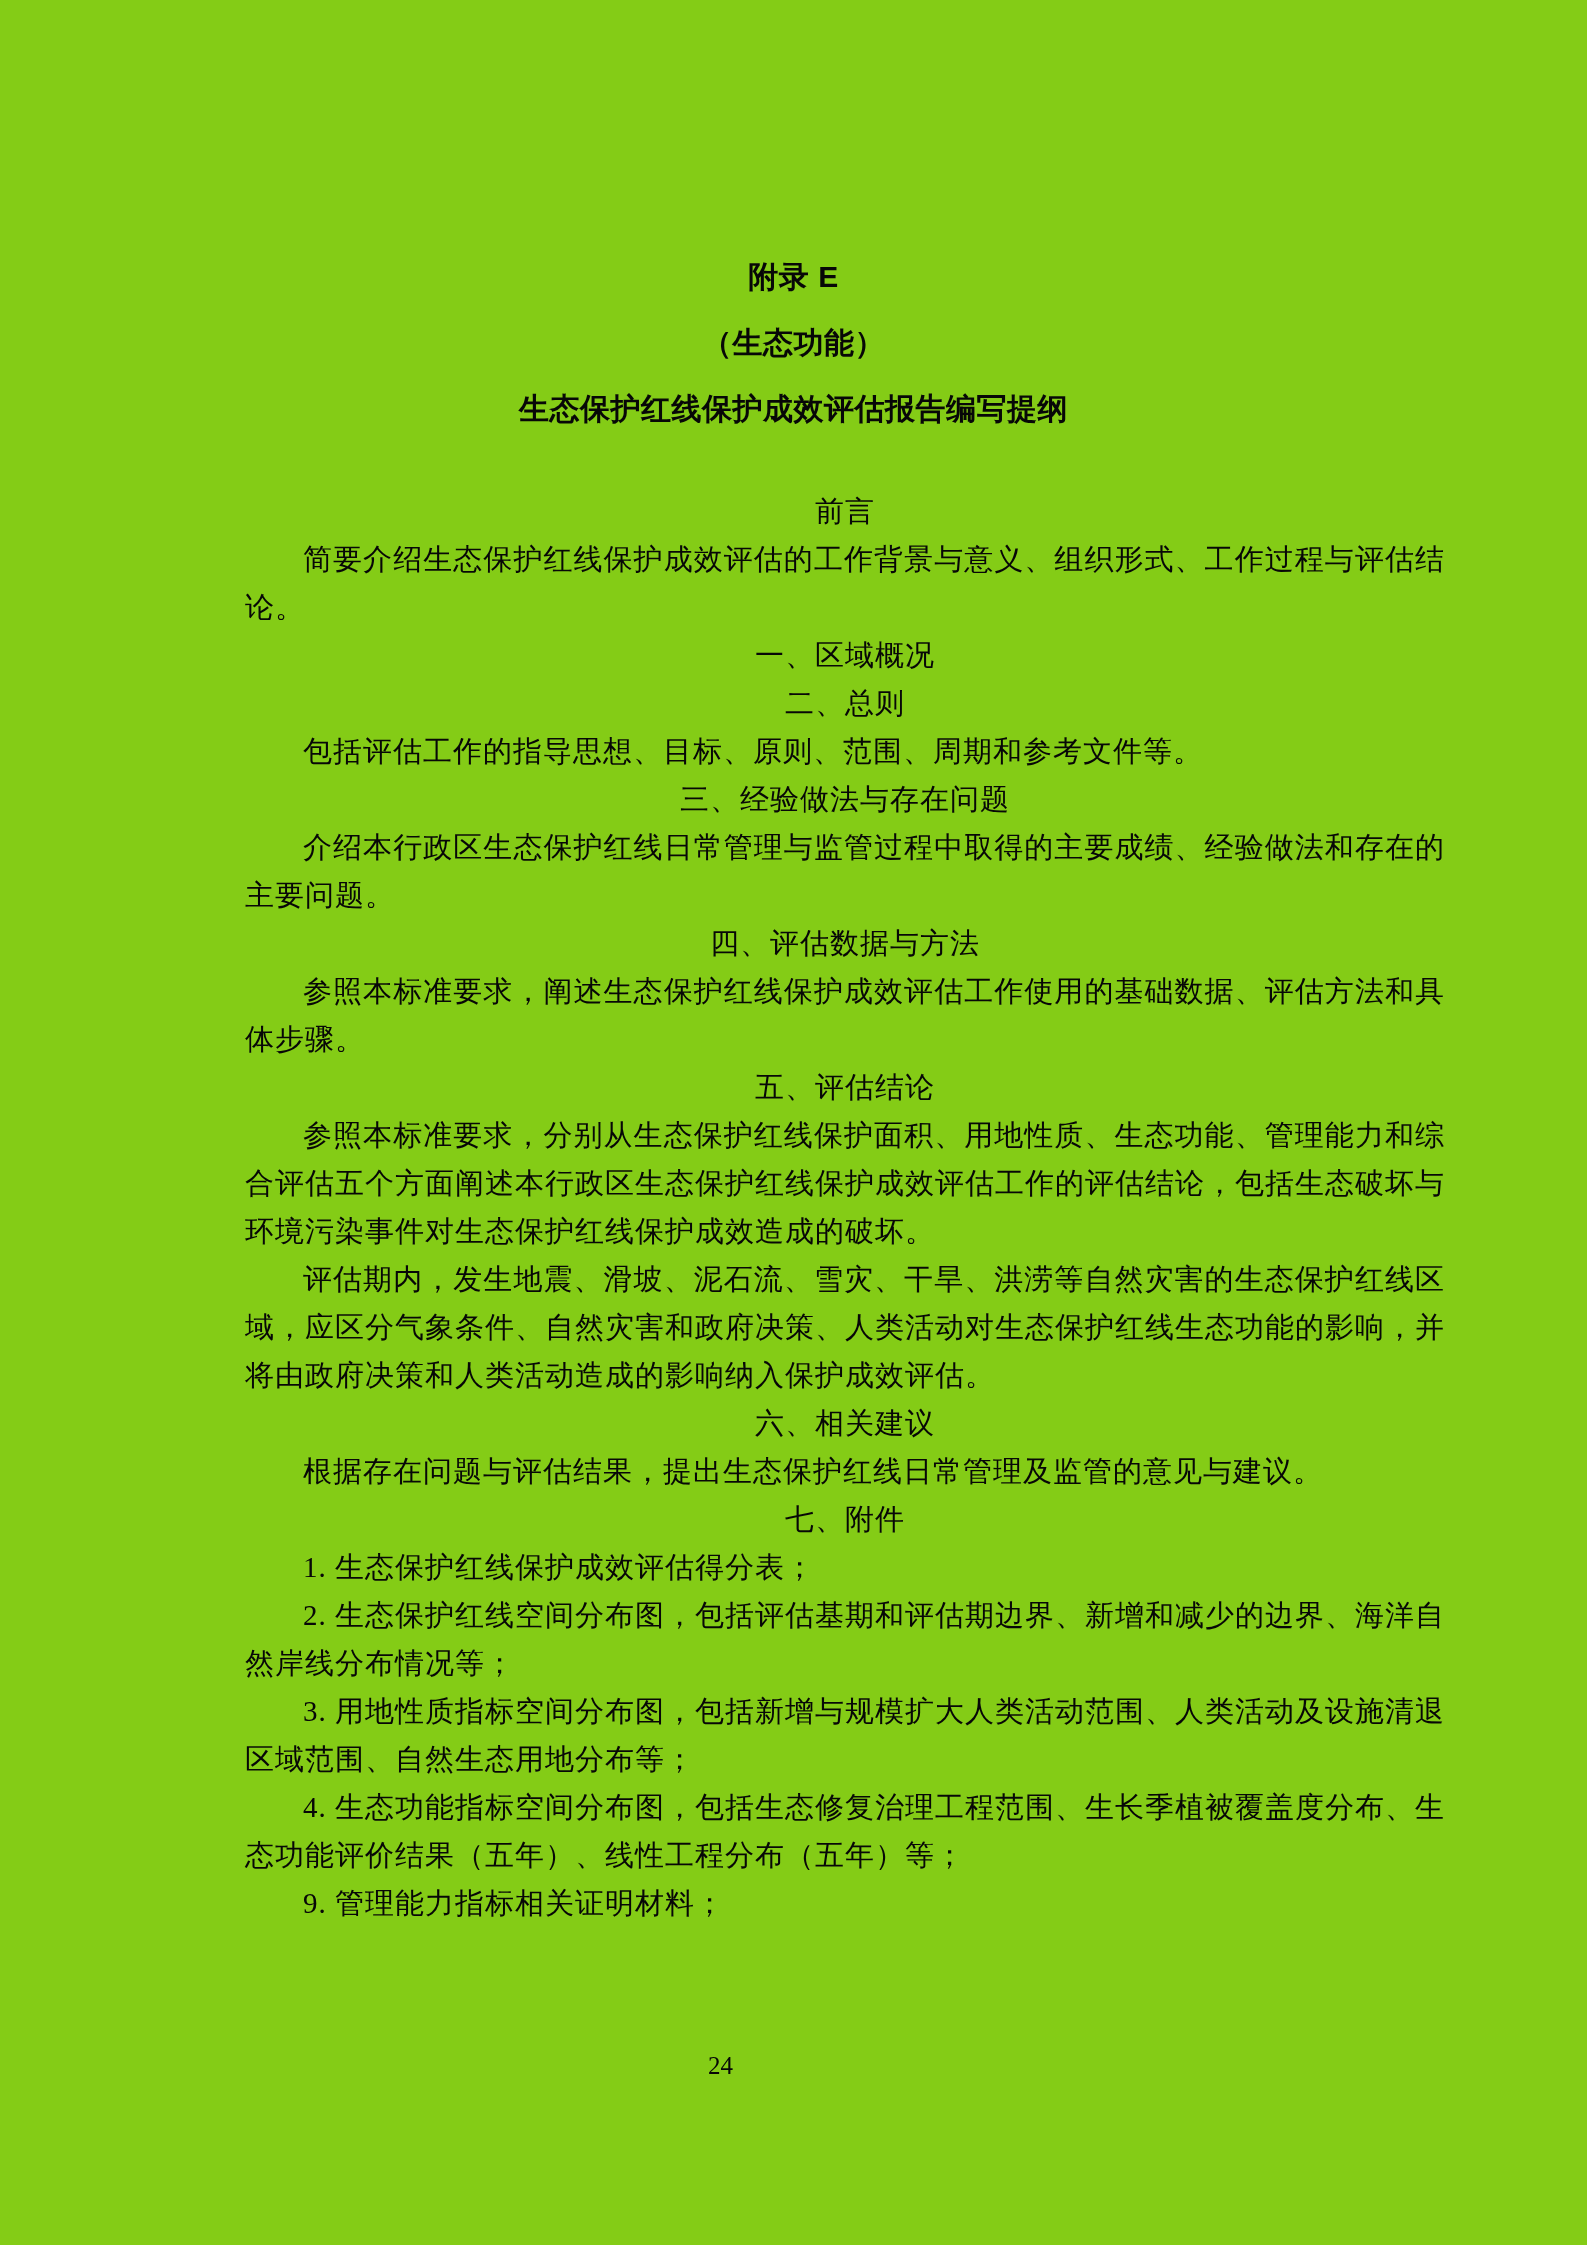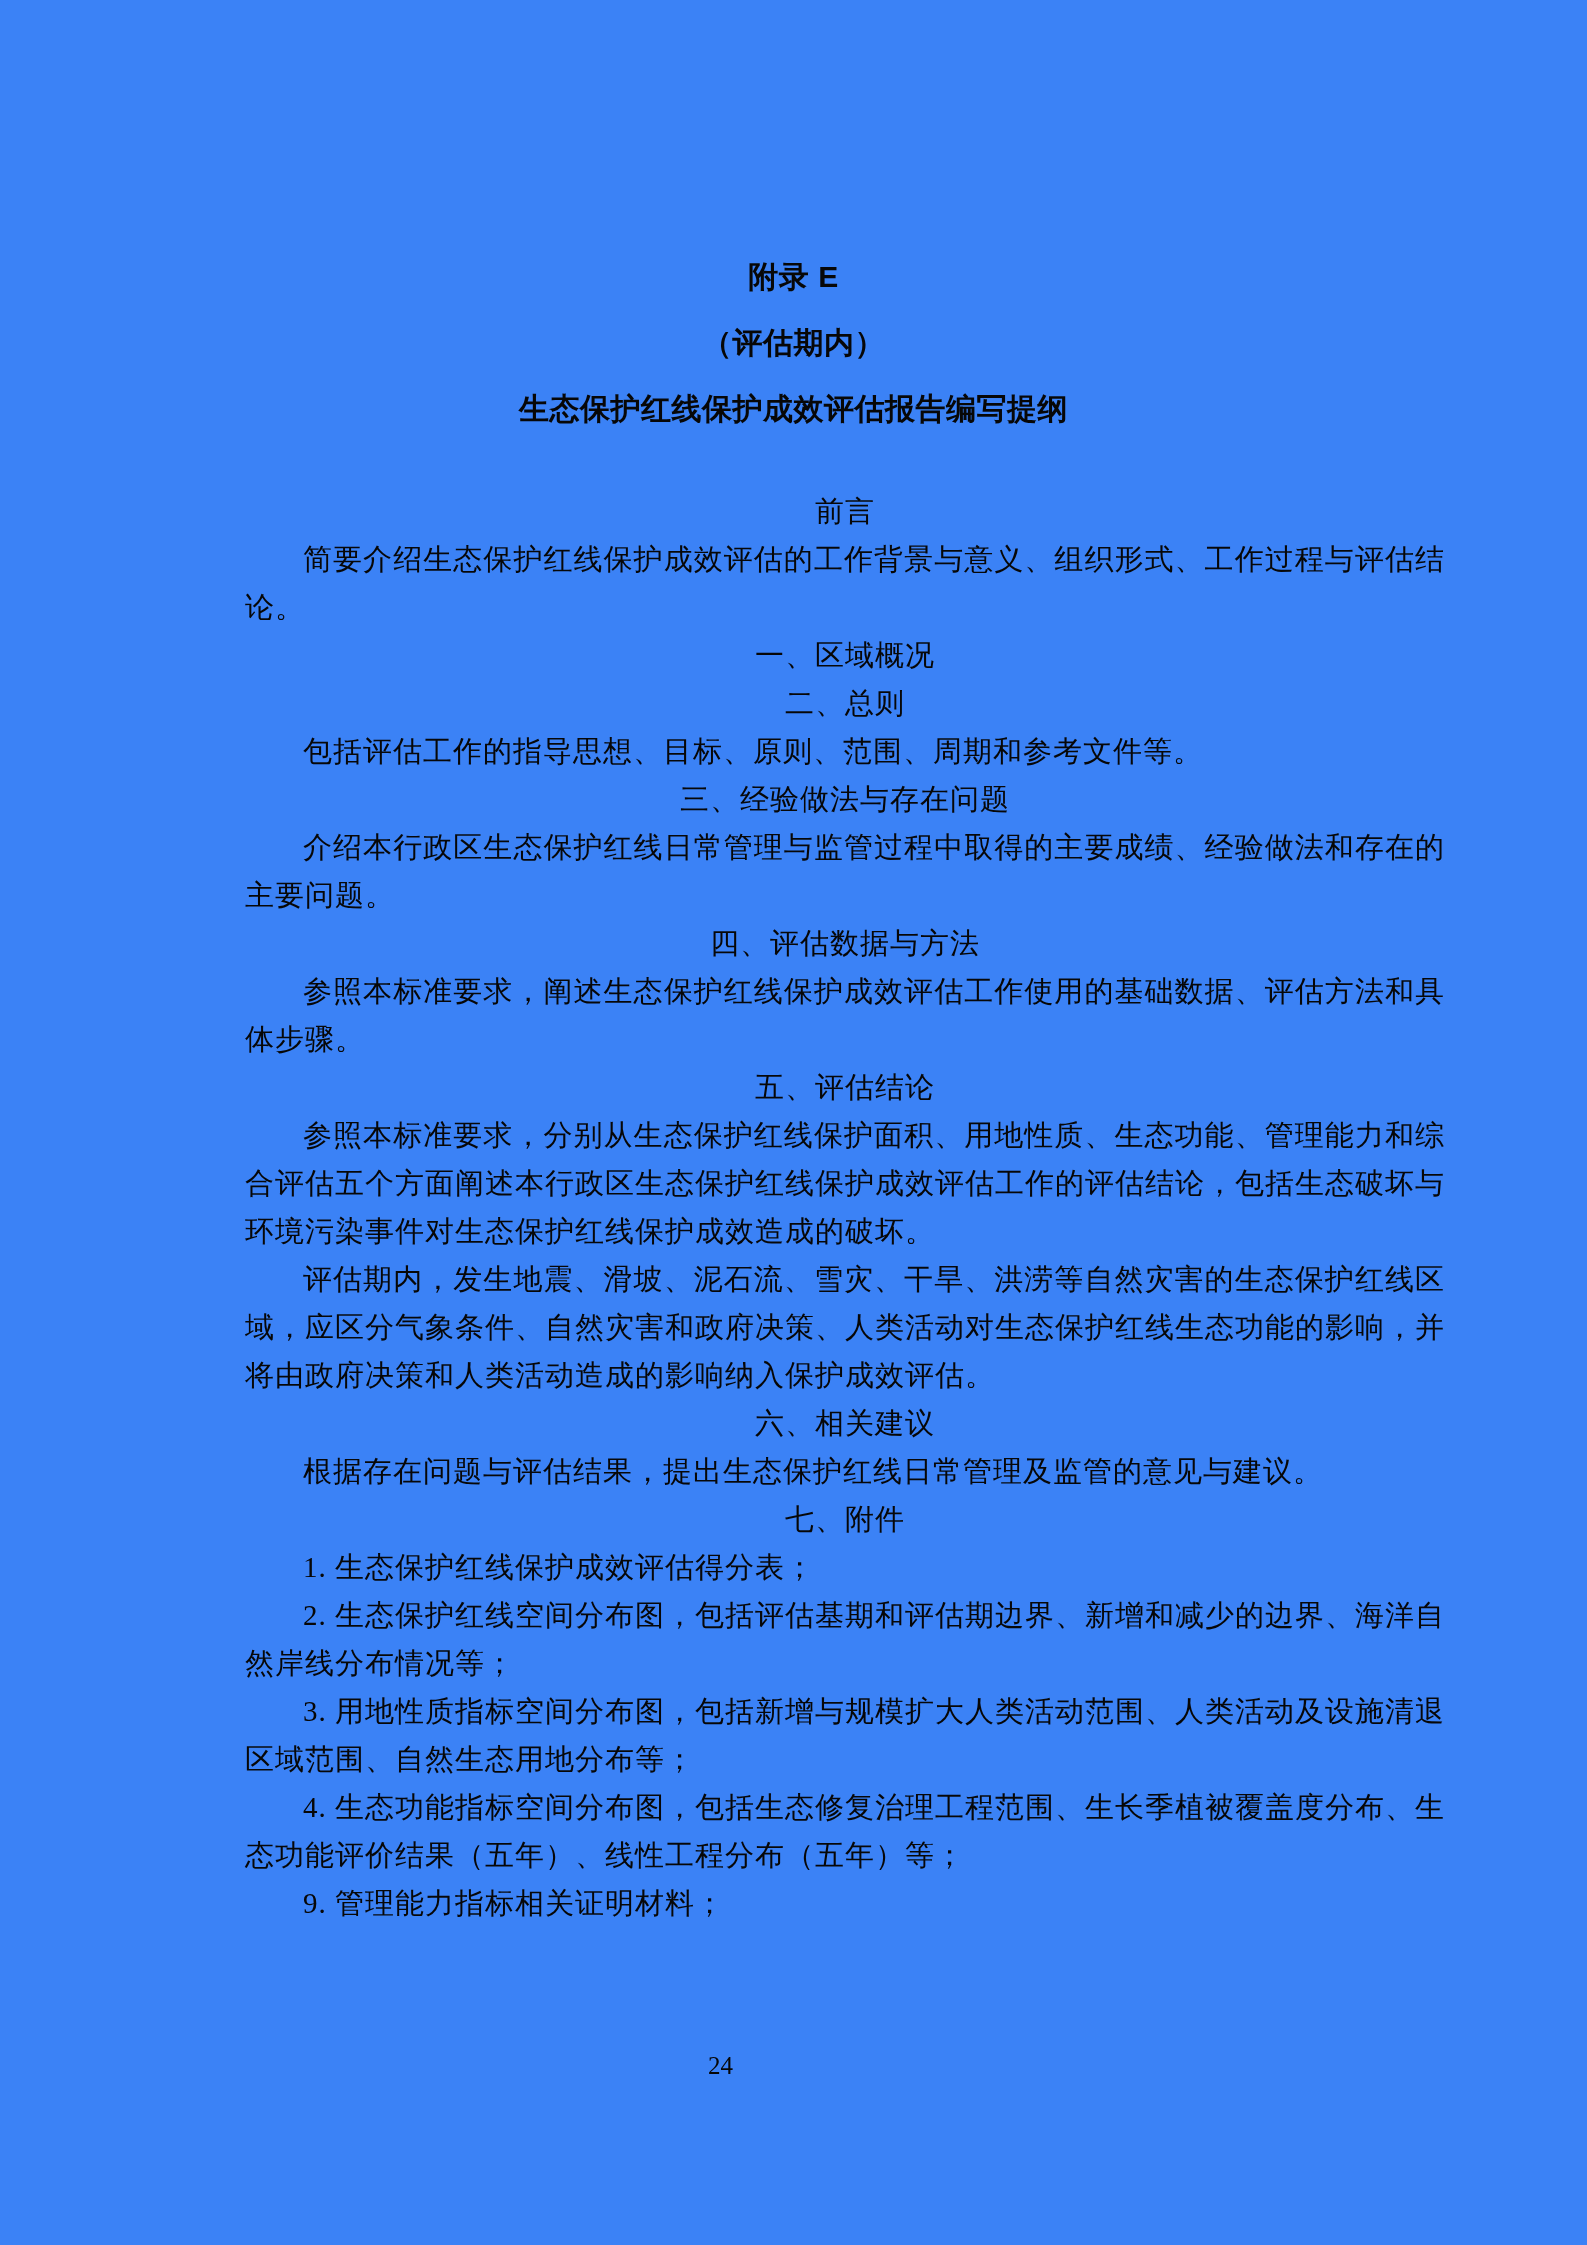--- a/index.html
+++ b/index.html
@@ -11,21 +11,21 @@
     width: 1587px;
     height: 2245px;
     position: relative;
     font-family: "Liberation Serif", "DejaVu Serif", serif;
     color: #070707;
   }
   .page {
     position: relative;
     width: 1587px;
     height: 2245px;
-    background: #3b82f6;
+    background: #84cc16;
     overflow: hidden;
   }
   
   .title-block {
     position: absolute;
     top: 244px;
     left: 0;
     width: 1587px;
     text-align: center;
   }
@@ -73,21 +73,21 @@
     font-family: "Liberation Serif", "DejaVu Serif", serif;
   }
 </style>
 </head>
 <body>
 
 <div class="page">
 
   <div class="title-block">
     <div class="title-line">附录 E</div>
-    <div class="title-line">（评估期内）</div>
+    <div class="title-line">（生态功能）</div>
     <div class="title-line">生态保护红线保护成效评估报告编写提纲</div>
   </div>
 
   <div class="body-block">
 
   <p class="heading">前言</p>
       <p class="para">简要介绍生态保护红线保护成效评估的工作背景与意义、组织形式、工作过程与评估结论。</p>
       <p class="heading">一、区域概况</p>
       <p class="heading">二、总则</p>
       <p class="para">包括评估工作的指导思想、目标、原则、范围、周期和参考文件等。</p>

